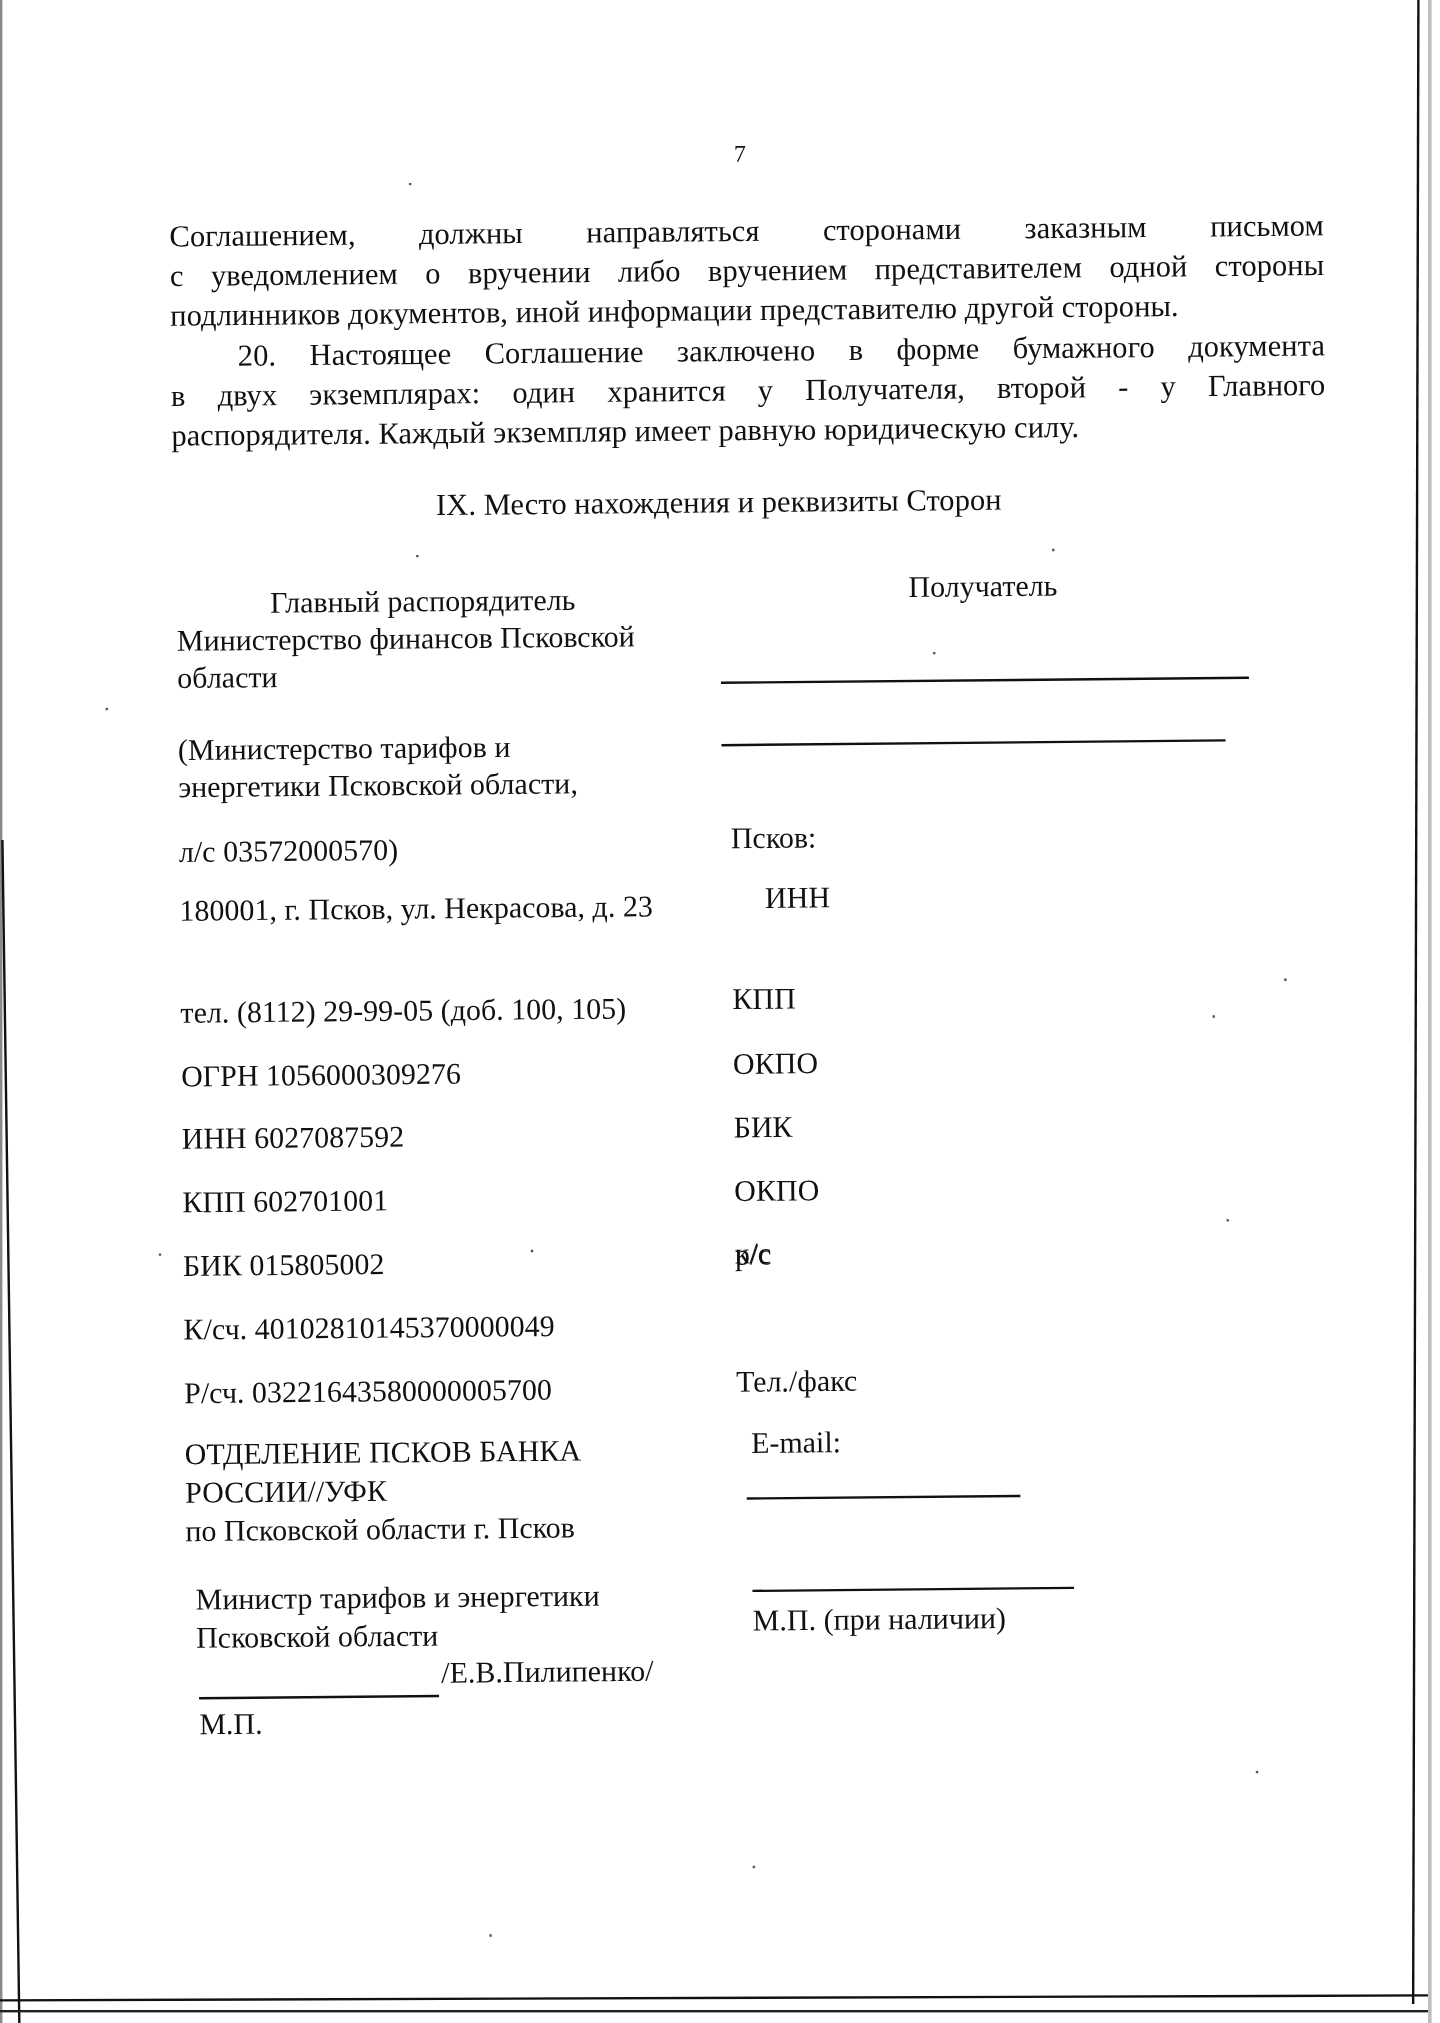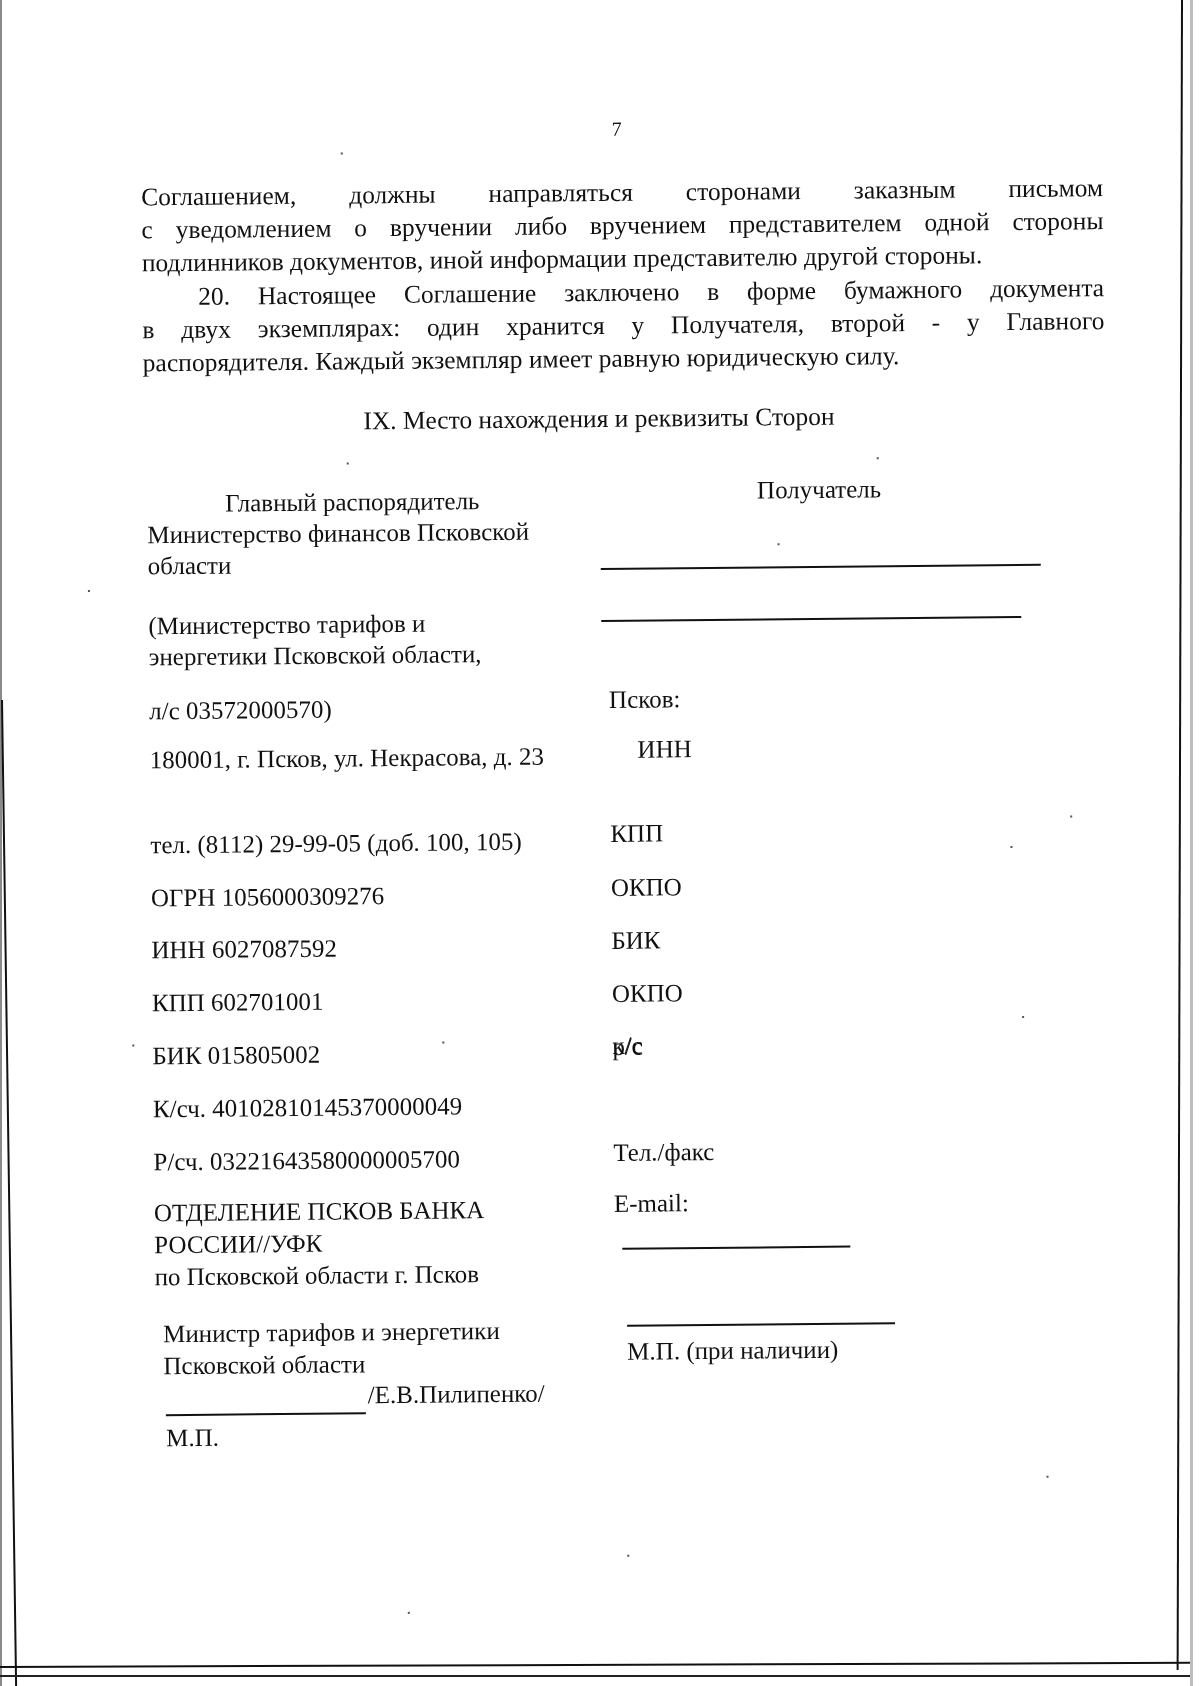--- a/index.html
+++ b/index.html
@@ -145,21 +145,21 @@
   <div class="line" style="left:603px; top:620px; width:420px;"></div>
   <div class="right-item" style="top:684px;">Псков:</div>
   <div class="right-item" style="top:734px;margin-left:28px;">ИНН</div>
   <div class="right-item" style="top:818px;">КПП</div>
   <div class="right-item" style="top:872px;">ОКПО</div>
   <div class="right-item" style="top:925px;">БИК</div>
   <div class="right-item" style="top:978px;">ОКПО</div>
   <div class="right-item" style="top:1031px;text-align:center;">р/с</div>
   <div class="right-item" style="top:1030px;">к/с</div>
   <div class="right-item" style="top:1137px;">Тел./факс</div>
-  <div class="right-item" style="top:1188px;">E-mail:</div>
+  <div class="right-item" style="top:1188px;margin-left:12px;">E-mail:</div>
   <div class="line" style="left:618px; top:1248px; width:228px;"></div>
   <div class="line" style="left:622px; top:1325px; width:268px;"></div>
   <div class="right-item" style="top:1336px; left:622px;">М.П. (при наличии)</div>
 
   <div class="dot" style="left:347px; top:150px;"></div>
   <div class="dot" style="left:350px; top:460px;"></div>
   <div class="dot" style="left:780px; top:545px;"></div>
   <div class="dot" style="left:880px; top:460px;"></div>
   <div class="dot" style="left:1070px; top:820px;"></div>
   <div class="dot" style="left:1010px; top:850px;"></div>

